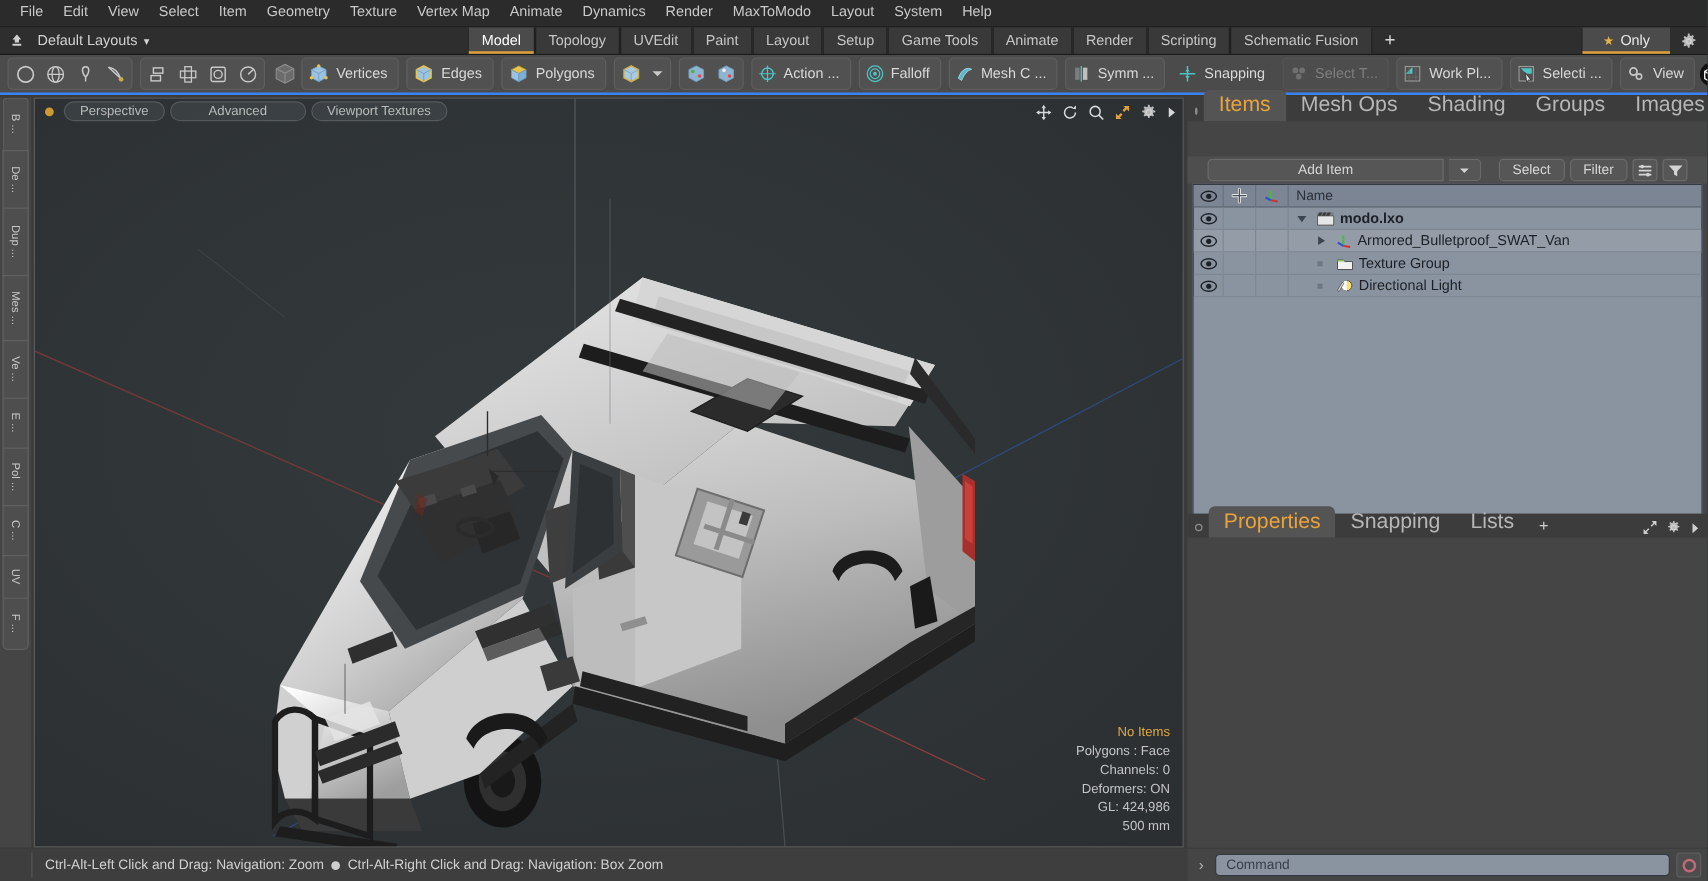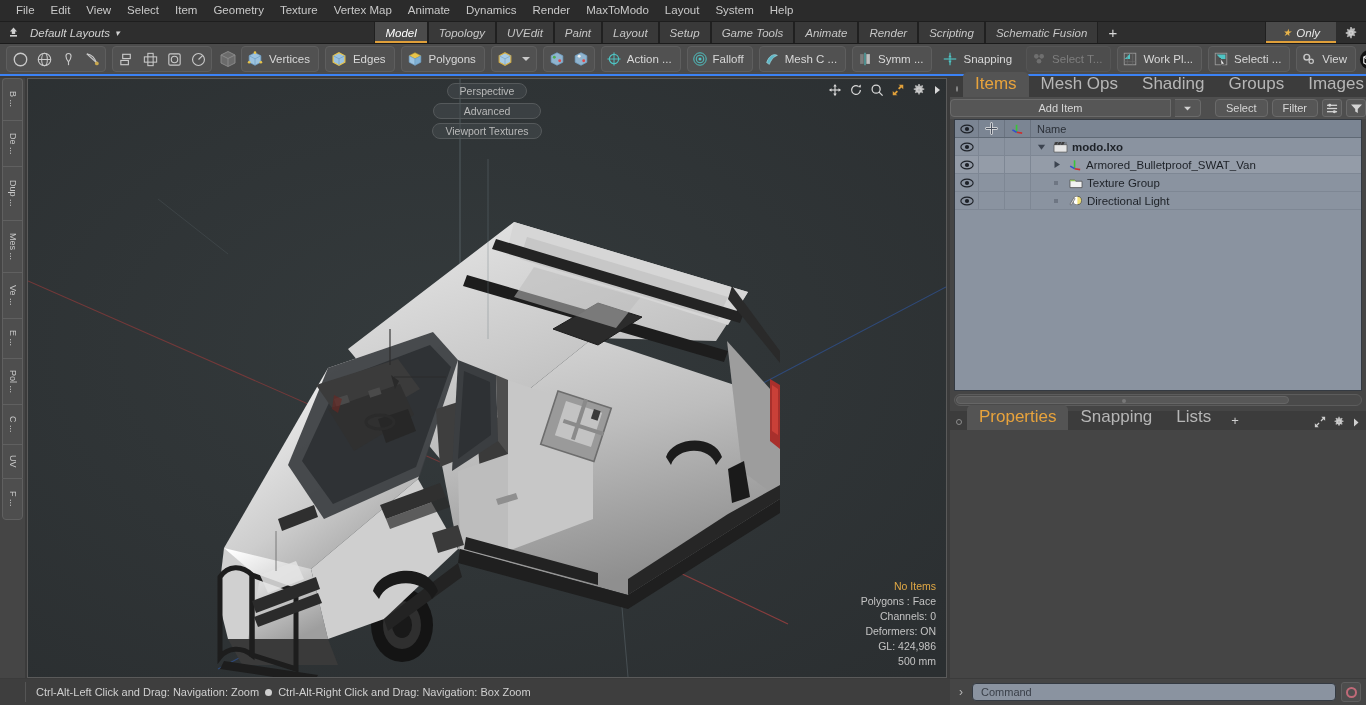--- a/index.html
+++ b/index.html
@@ -24,21 +24,20 @@
     color: #c9c9c9; font-size: 11.5px; padding: 18px 8px; white-space: nowrap;
     line-height: 13px;
   }
 
   
   #layoutbar {
     position: absolute; top: 22px; left: 0; width: 1366px; height: 22px;
     background: #2e2e2e;
     display: flex; align-items: stretch;
     border-bottom: 1px solid #1b1b1b;
-    font-style: italic;
   }
   #layoutbar .homeicon {
     width: 26px; display: flex; align-items: center; justify-content: center;
   }
   #layoutbar .layoutsel {
     display: flex; align-items: center; color: #d2d2d2; font-size: 11.5px;
     padding: 0 10px 0 4px; white-space: nowrap;
   }
   #layoutbar .lspacer { flex: 0 0 245px; }
   .ltab {
@@ -111,21 +110,20 @@
   .vtab:first-child { border-radius: 4px 4px 0 0; }
 
   #viewportwrap {
     position: absolute; top: 78px; left: 27px; width: 920px; height: 600px;
     background: #2f3335; border: 1px solid #5a5a5a;
   }
   #vpheader {
     position: absolute; top: 0; left: 0; right: 0; height: 20px;
     display: flex; align-items: center; padding: 0 4px; gap: 4px;
     z-index: 5;
-    flex-direction: column;
   }
   .vpdot { width: 7px; height: 7px; border-radius: 50%; background: #d09a2e; margin: 0 4px; }
   .vpbtn {
     color: #b9b9b9; font-size: 10.5px; padding: 1px 12px;
     border: 1px solid #55595b; border-radius: 8px; background: rgba(70,75,78,0.55);
     white-space: nowrap;
   }
   #vpicons {
     position: absolute; top: 0; right: 4px; height: 22px;
     display: flex; align-items: center; gap: 7px; z-index: 5;
@@ -154,22 +152,23 @@
     border-radius: 5px 5px 0 0; white-space: nowrap;
   }
   .ptab.active { background: #545454; color: #e8a33c; }
   .ptab.plus { font-size: 13px; color: #cfcfcf; padding: 1px 8px 2px 8px; }
   .ptab-right {
     margin-left: auto; display: flex; align-items: center; gap: 7px;
     padding: 0 6px 2px 0;
   }
 
   .addrow {
-    display: flex; align-items: center; height: 22px; padding: 2px 0; gap: 4px;
+    display: flex; align-items: center; height: 22px; padding: 2px 16px; gap: 4px;
     background: #4e4e4e;
+    margin-top: 28px;
   }
   .addbtn {
     flex: 1 1 auto; height: 18px; background: #565656; border: 1px solid #6a6a6a;
     border-radius: 4px 0 0 4px; color: #d6d6d6; font-size: 11px;
     display: flex; align-items: center; justify-content: center;
   }
   .adddrop {
     width: 26px; height: 18px; background: #565656; border: 1px solid #6a6a6a;
     border-left: none; border-radius: 0 4px 4px 0;
     display: flex; align-items: center; justify-content: center;

